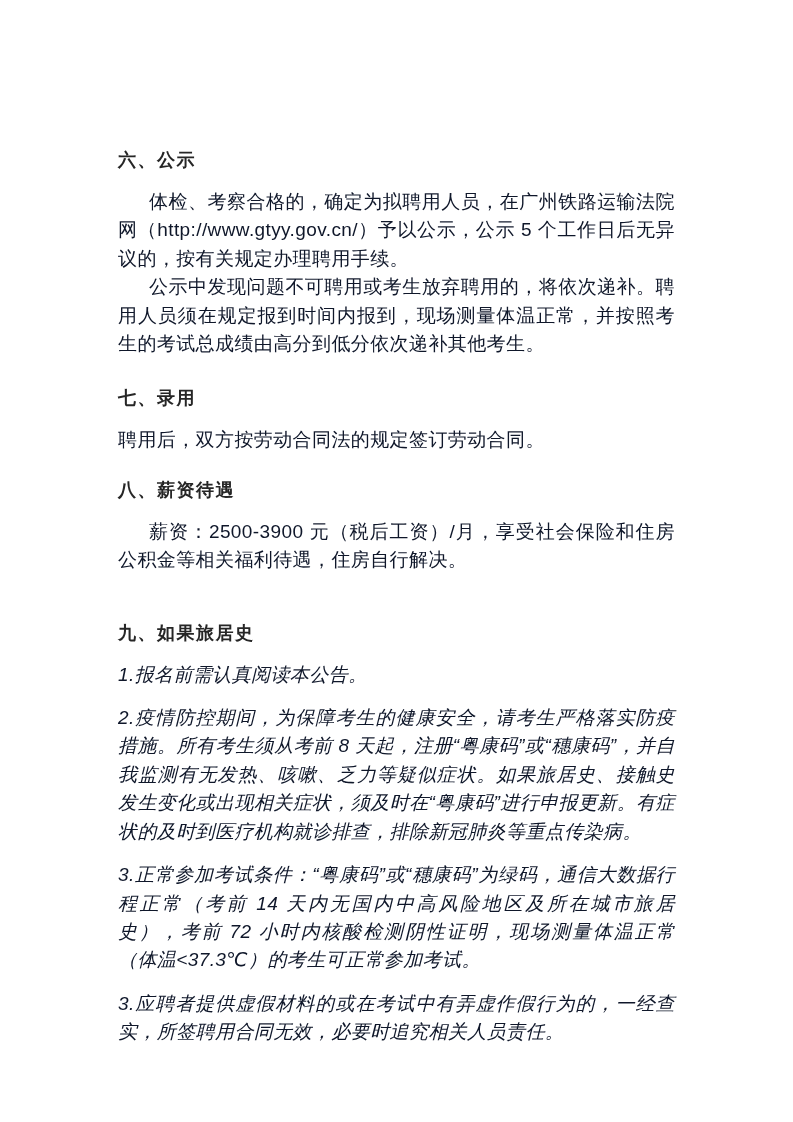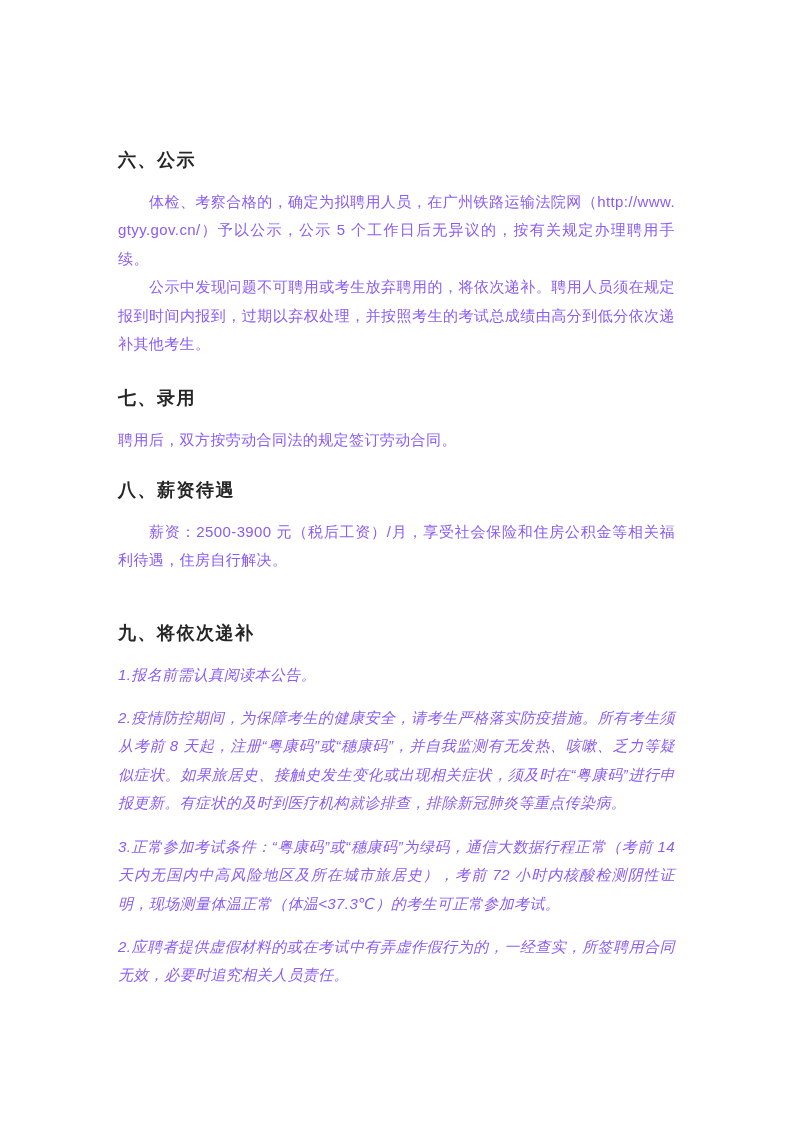--- a/index.html
+++ b/index.html
@@ -28,55 +28,55 @@
   h2 {
     margin: 0 0 16px 0;
     font-size: 18px;
     line-height: 24px;
     font-weight: bold;
     color: #262626;
     letter-spacing: 1.5px;
   }
   p {
     margin: 0;
-    font-size: 15px;
+    font-size: 19px;
     line-height: 28.4px;
-    color: #8b5cf6;
+    color: #0f172a;
     letter-spacing: 0.4px;
     text-align: justify;
     text-justify: inter-character;
     text-align-last: left;
     word-break: break-all;
   }
   p.indent { text-indent: 31px; }
   p.item { margin-bottom: 15px; font-style: italic; }
   p.item:last-child { margin-bottom: 0; }
 </style>
 </head>
 <body>
 
 <div class="page">
 
   <section class="sec-6">
     <h2>六、公示</h2>
     <p class="indent">体检、考察合格的，确定为拟聘用人员，在广州铁路运输法院网（http://www.gtyy.gov.cn/）予以公示，公示 5 个工作日后无异议的，按有关规定办理聘用手续。</p>
-    <p class="indent">公示中发现问题不可聘用或考生放弃聘用的，将依次递补。聘用人员须在规定报到时间内报到，过期以弃权处理，并按照考生的考试总成绩由高分到低分依次递补其他考生。</p>
+    <p class="indent">公示中发现问题不可聘用或考生放弃聘用的，将依次递补。聘用人员须在规定报到时间内报到，现场测量体温正常，并按照考生的考试总成绩由高分到低分依次递补其他考生。</p>
   </section>
 
   <section class="sec-7">
     <h2>七、录用</h2>
     <p>聘用后，双方按劳动合同法的规定签订劳动合同。</p>
   </section>
 
   <section class="sec-8">
     <h2>八、薪资待遇</h2>
     <p class="indent">薪资：2500-3900 元（税后工资）/月，享受社会保险和住房公积金等相关福利待遇，住房自行解决。</p>
   </section>
 
   <section class="sec-9">
-    <h2>九、将依次递补</h2>
+    <h2>九、如果旅居史</h2>
     <p class="item">1.报名前需认真阅读本公告。</p>
     <p class="item">2.疫情防控期间，为保障考生的健康安全，请考生严格落实防疫措施。所有考生须从考前 8 天起，注册“粤康码”或“穗康码”，并自我监测有无发热、咳嗽、乏力等疑似症状。如果旅居史、接触史发生变化或出现相关症状，须及时在“粤康码”进行申报更新。有症状的及时到医疗机构就诊排查，排除新冠肺炎等重点传染病。</p>
     <p class="item">3.正常参加考试条件：“粤康码”或“穗康码”为绿码，通信大数据行程正常（考前 14 天内无国内中高风险地区及所在城市旅居史），考前 72 小时内核酸检测阴性证明，现场测量体温正常（体温&lt;37.3℃）的考生可正常参加考试。</p>
-    <p class="item">2.应聘者提供虚假材料的或在考试中有弄虚作假行为的，一经查实，所签聘用合同无效，必要时追究相关人员责任。</p>
+    <p class="item">3.应聘者提供虚假材料的或在考试中有弄虚作假行为的，一经查实，所签聘用合同无效，必要时追究相关人员责任。</p>
   </section>
 
 </div>
 
 </body></html>

